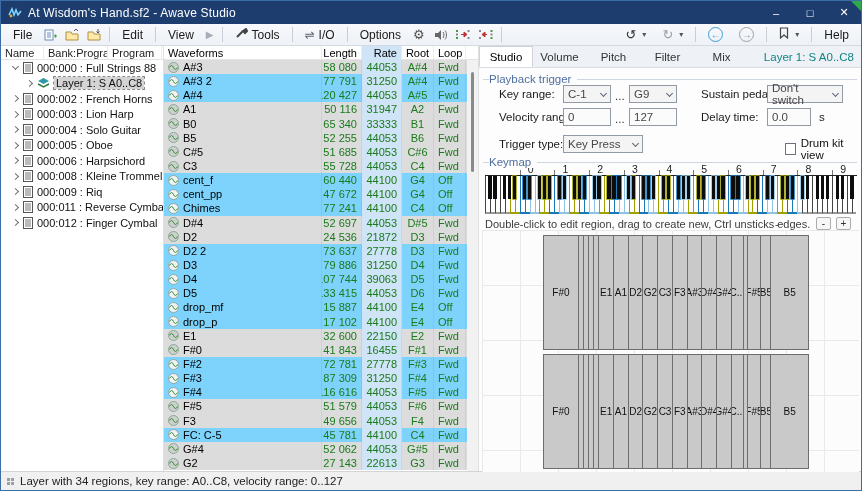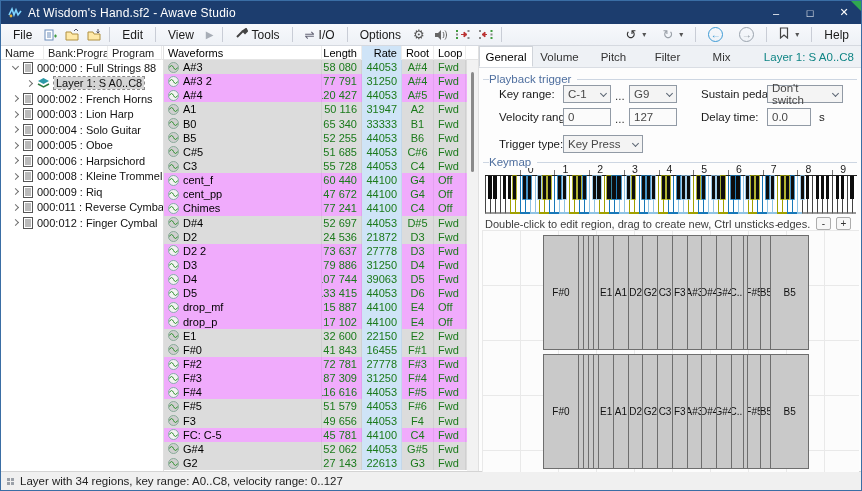--- a/index.html
+++ b/index.html
@@ -44,21 +44,21 @@
   
   .wave-panel { width:315px; flex:0 0 auto; border-right:1px solid #e0e0e0; font-size:11px; display:flex; flex-direction:column; position:relative; }
   .wave-head { display:flex; height:14px; border-bottom:1px solid #e4e4e4; background:#fff; align-items:center; flex:0 0 auto; }
   .wave-head .hc { height:14px; display:flex; align-items:center; padding:0 4px; border-right:1px solid #ececec; }
   .wc-name { width:158px; }
   .wc-len { width:40px; justify-content:flex-end; }
   .wc-rate { width:40px; justify-content:flex-end; background:#cfe4f7; }
   .wc-root { width:32px; justify-content:center; }
   .wc-loop { width:32px; }
   .wave-rows { flex:1; overflow:hidden; }
-  .wrow { height:14.15px; display:flex; align-items:center; background:#f0abfc; }
+  .wrow { height:14.15px; display:flex; align-items:center; background:#7dd3fc; }
   .wrow.used { background:#dcdcdc; }
   .wrow .cell { padding:0 4px; height:100%; display:flex; align-items:center; border-right:1px solid rgba(0,0,0,0.05); overflow:hidden; white-space:nowrap; }
   .wrow .num { justify-content:flex-end; color:#1b7a1b; }
   .wrow .ctr { justify-content:center; color:#1b7a1b; }
   .wrow .lft { color:#1b7a1b; }
   .wrow .wicon { margin-right:4px; display:flex; flex:0 0 auto; }
   .vscroll { position:absolute; right:0; top:14px; bottom:0; width:11px; background:#f2f2f2; }
   .vscroll .thumb { position:absolute; left:4px; width:3px; top:12px; height:100px; background:#8a8a8a; border-radius:2px; }
 
   
@@ -793,21 +793,21 @@
             <div class="cell lft wc-loop">Fwd</div>
           </div>
         </div>
       <div class="vscroll">
           <div class="thumb"></div>
         </div>
     </div>
 
     <div class="edit-panel">
       <div class="tabs" id="tabs">
-          <div class="tab active">General</div>
+          <div class="tab active">Studio</div>
           <div class="tab">Volume</div>
           <div class="tab">Pitch</div>
           <div class="tab">Filter</div>
           <div class="tab">Mix</div>
           <div class="ctx">Layer 1: S A0..C8</div>
         </div>
 
       <div class="group-label" style="left:10px; top:27px;">Playback trigger</div>
       <div class="group-line" style="top:33px;"></div>
 
@@ -839,20 +839,24 @@
       <div class="tbox" style="left:288px; top:62px; width:44px;">
           <span>0.0</span>
         </div>
       <div class="flabel" style="left:340px; top:65px;">s</div>
 
       <div class="flabel" style="left:20px; top:92px;">Trigger type:</div>
       <div class="combo" style="left:84px; top:89px; width:80px;">
           <span>Key Press</span>
           <span class="carr"></span>
         </div>
+      <div class="cb" style="left:306px; top:91px;">
+        <span class="box"></span>
+        <span>Drum kit view</span>
+      </div>
 
       <div class="group-label" style="left:10px; top:110px;">Keymap</div>
       <div class="group-line" style="top:116px;"></div>
 
       <div class="octrow" id="octrow" style="left:6px; top:118px; width:372px;">
           <span style="left: 42.72px;">0</span>
           <i style="left: 34.72px;"></i>
           <span style="left: 77.44px;">1</span>
           <i style="left: 69.44px;"></i>
           <span style="left: 112.16px;">2</span>

